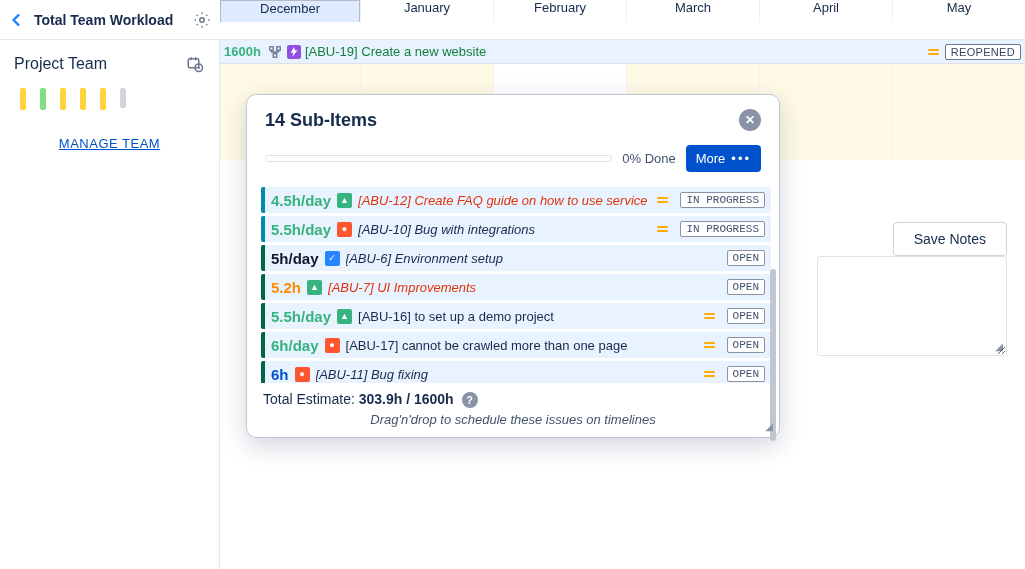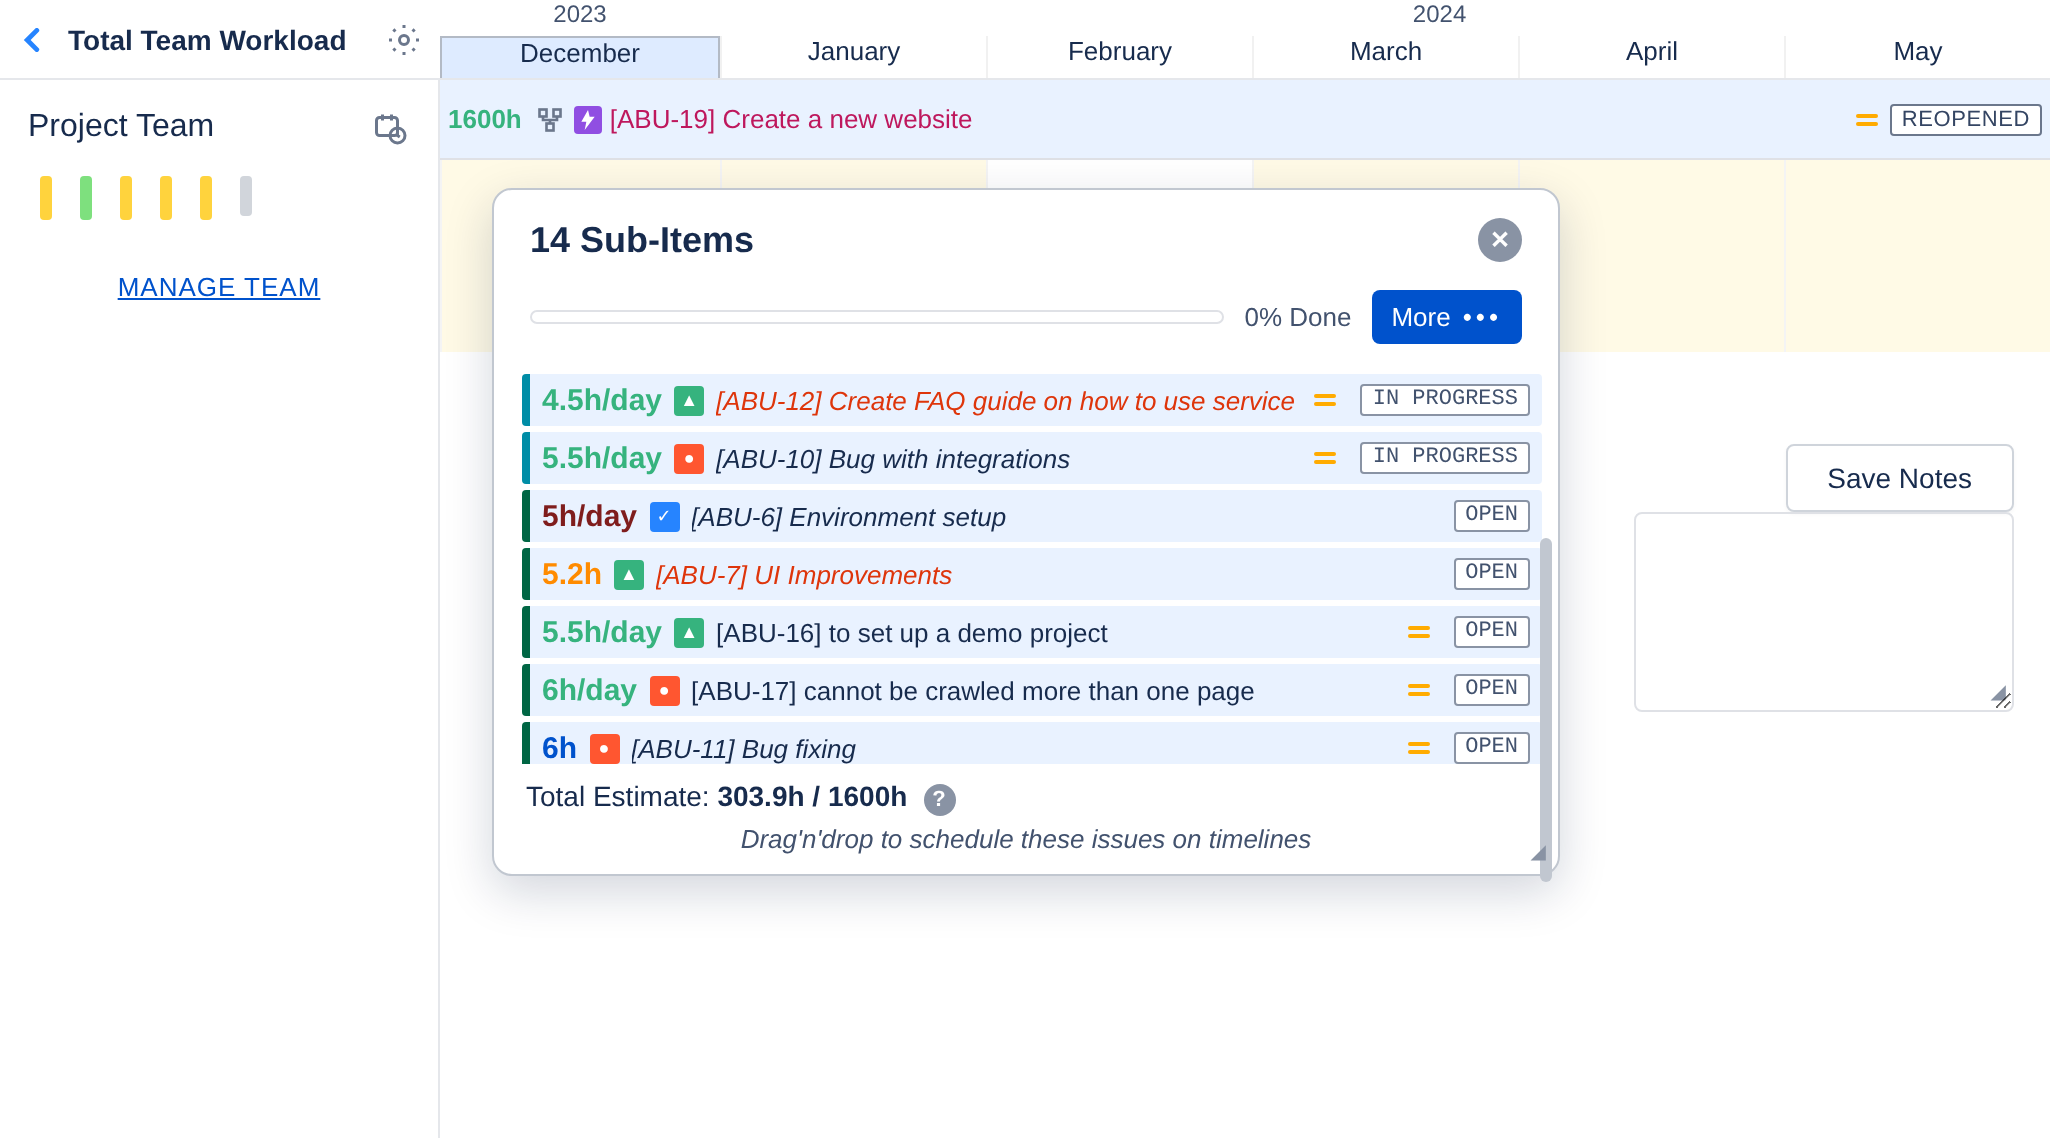--- a/index.html
+++ b/index.html
@@ -24,25 +24,25 @@
   
   .timeline { position:absolute; left:220px; right:0; top:0; bottom:0; }
   .thead { height:40px; border-bottom:1px solid #e5e7eb; display:flex; flex-direction:column; }
   .year-row { display:flex; height:18px; font-size:12px; color:#42526e;}
   .year-dec-box { width:140px; text-align:center;}
   .year-box { flex:1; text-align:center;}
   .month-row { display:flex; height:22px; font-size:13px; color:#172b4d;}
   .month-cell { flex:1; text-align:center; border-left:1px solid #f1f1f1;}
   .month-cell.first { width:140px; flex:0 0 140px; background:#deebff; border:1px solid #b3bac5; border-bottom:none;}
   
-  .taskrow { display:flex; height:40px; align-items:center; background:#e9f2ff; border-bottom:1px solid #dfe1e6; padding:0 4px; font-size:13px; }
+  .taskrow { display:flex; height:24px; align-items:center; background:#e9f2ff; border-bottom:1px solid #dfe1e6; padding:0 4px; font-size:13px; }
   .hours-pill { font-weight:bold; color:#36b37e; margin-right:6px;}
   .tree-icon { width:16px; height:16px; color:#8993a4; margin-right:4px; display:flex; align-items:center; justify-content:center;}
   .epic-icon { width:14px; height:14px; background:#904ee2; color:#fff; border-radius:2px; display:inline-flex; align-items:center; justify-content:center; font-size:9px; margin-right:4px;}
-  .task-label { color:#be185d;}
+  .task-label { color:#15803d;}
   .taskrow-spacer { flex:1;}
   .eq-lines { display:inline-flex; flex-direction:column; gap:2px; margin-right:6px;}
   .eq-lines span { width:11px; height:2px; background:#ffab00; border-radius:1px;}
   .status-pill { font-size:11px; border:1px solid #6b778c; padding:1px 5px; border-radius:2px; color:#344563; background:#fff; letter-spacing:0.3px;}
   
   .lane { height:96px; display:flex;}
   .lane-cell { flex:1; border-left:1px solid #f4f4f4; background:#fff;}
   .lane-cell.hi { background:#fffae6;}
   
   .notes-area { position:absolute; right:18px; top:222px; display:flex; flex-direction:column; align-items:flex-end; }
@@ -113,26 +113,20 @@
       <div class="bar yellow"></div>
       <div class="bar yellow"></div>
       <div class="bar yellow"></div>
       <div class="bar grey"></div>
   </div>
   <a class="manage-link">MANAGE TEAM</a>
 </div>
 
 <div class="timeline">
   <div class="thead">
-    <div class="year-row">
-      <div class="year-dec-box">2023</div>
-      <div style="flex:0 0 270px"></div>
-      <div class="year-box">2024</div>
-      <div style="flex:1.2"></div>
-    </div>
     <div class="month-row">
       <div class="month-cell first">December</div>
       <div class="month-cell">January</div>
       <div class="month-cell">February</div>
       <div class="month-cell">March</div>
       <div class="month-cell">April</div>
       <div class="month-cell">May</div>
     </div>
   </div>
   <div class="taskrow">
@@ -203,21 +197,21 @@
         <span class="effort" style="color:#36b37e">5.5h/day</span>
         <span class="type-icon type-bug">●</span>
         <span class="txt black">[ABU-10] Bug with integrations</span>
         <span class="eq-lines">
           <span></span>
           <span></span>
         </span>
         <span class="item-status">IN PROGRESS</span>
       </div>
       <div class="item" style="border-left-color: rgb(0, 102, 68);">
-        <span class="effort" style="color:#7f1d1d">5h/day</span>
+        <span class="effort" style="color:#0f172a">5h/day</span>
         <span class="type-icon type-task">✓</span>
         <span class="txt black">[ABU-6] Environment setup</span>
         <span class="item-status">OPEN</span>
       </div>
       <div class="item" style="border-left-color: rgb(0, 102, 68);">
         <span class="effort" style="color:#ff8b00">5.2h</span>
         <span class="type-icon type-story">▲</span>
         <span class="txt red">[ABU-7] UI Improvements</span>
         <span class="item-status">OPEN</span>
       </div>

